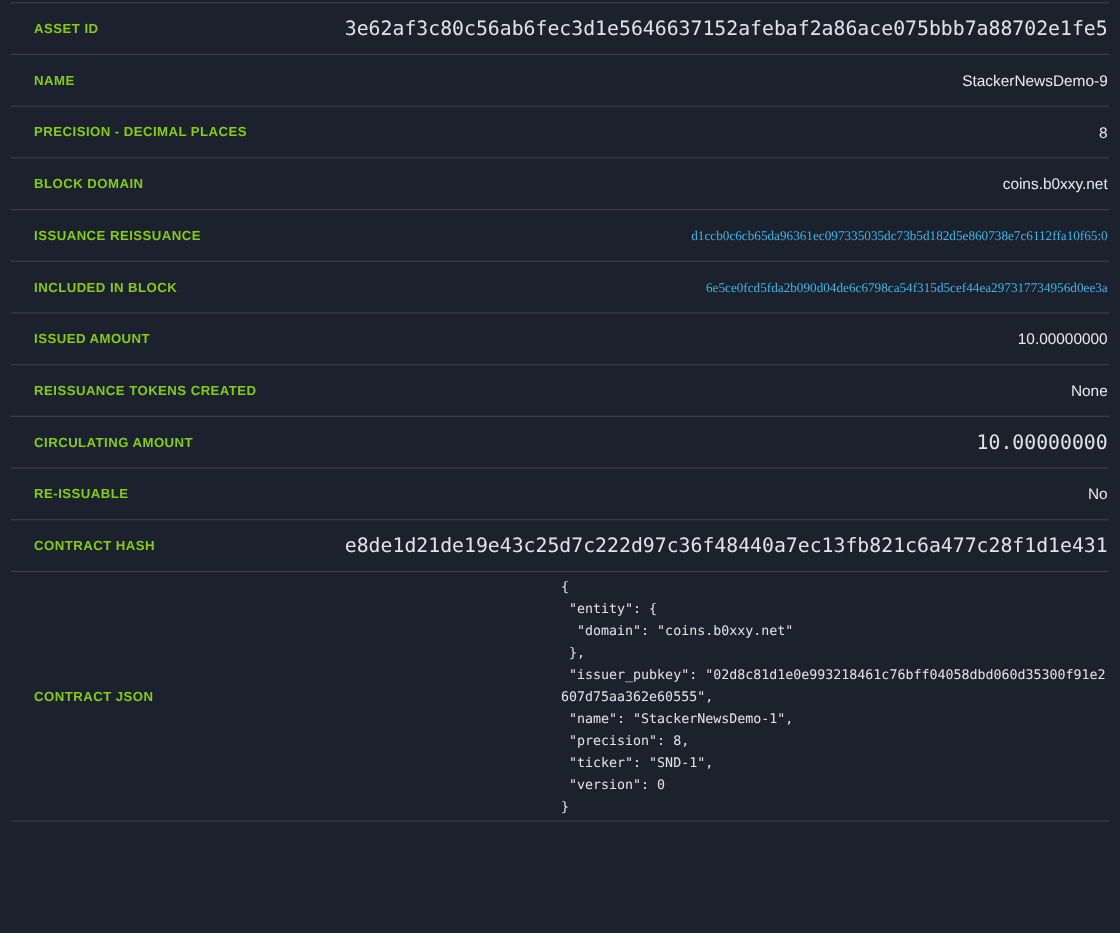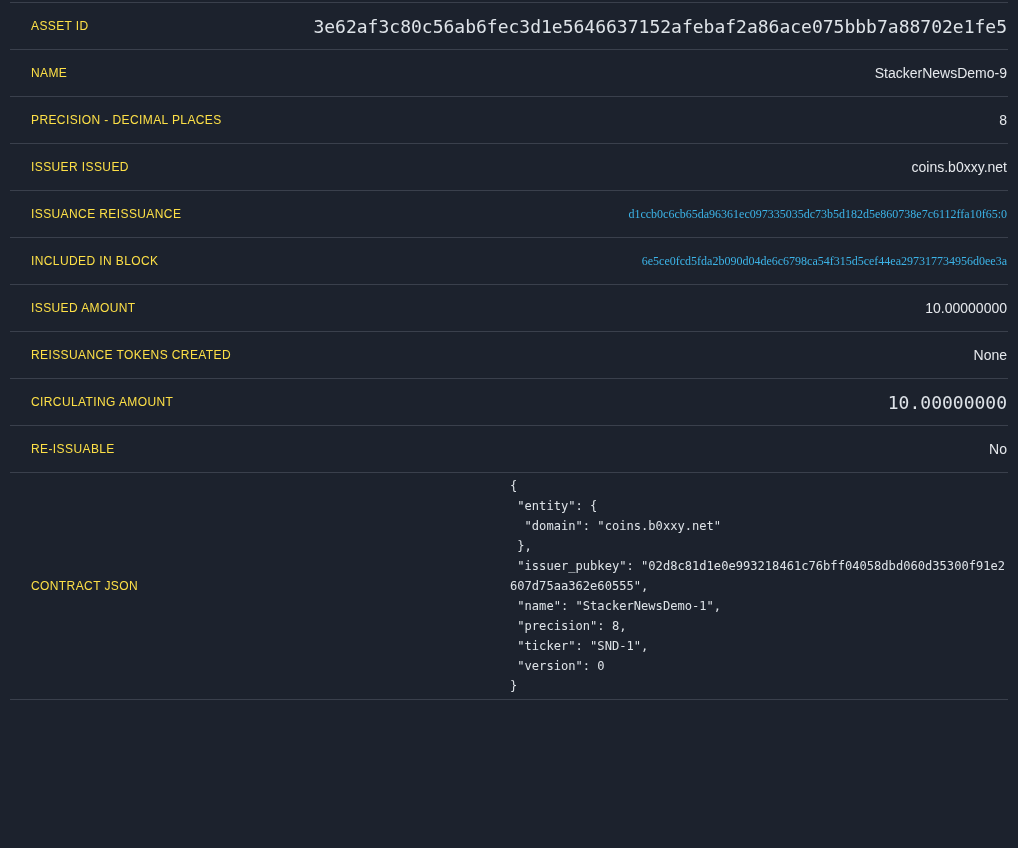--- a/index.html
+++ b/index.html
@@ -23,25 +23,26 @@
     justify-content: space-between;
     height: 47px;
     border-bottom: 1px solid #3a404c;
     padding: 0 1px 0 21px;
   }
   .row.tall {
     height: 227px;
     align-items: center;
   }
   .field-label {
-    color: #fde047;
+    color: #84cc16;
     font-size: 12px;
     letter-spacing: 0.4px;
     white-space: nowrap;
     flex: 0 0 auto;
+    font-weight: bold;
   }
   .field-value {
     text-align: right;
     white-space: nowrap;
   }
   .v-sans {
     color: #e6e9ed;
     font-size: 14px;
   }
   .v-mono {
@@ -86,21 +87,21 @@
     <span class="field-value v-sans">StackerNewsDemo-9</span>
   </div>
 
   <div class="row">
     <span class="field-label">PRECISION - DECIMAL PLACES</span>
     <span class="field-value v-sans">8</span>
   </div>
 
 
   <div class="row">
-    <span class="field-label">ISSUER ISSUED</span>
+    <span class="field-label">BLOCK DOMAIN</span>
     <span class="field-value v-sans">coins.b0xxy.net</span>
   </div>
 
   <div class="row">
     <span class="field-label">ISSUANCE REISSUANCE</span>
     <a class="field-value v-link">d1ccb0c6cb65da96361ec097335035dc73b5d182d5e860738e7c6112ffa10f65:0</a>
   </div>
 
   <div class="row">
     <span class="field-label">INCLUDED IN BLOCK</span>
@@ -121,20 +122,24 @@
   <div class="row">
     <span class="field-label">CIRCULATING AMOUNT</span>
     <span class="field-value v-mono">10.00000000</span>
   </div>
 
   <div class="row">
     <span class="field-label">RE-ISSUABLE</span>
     <span class="field-value v-sans">No</span>
   </div>
 
+  <div class="row">
+    <span class="field-label">CONTRACT HASH</span>
+    <span class="field-value v-mono">e8de1d21de19e43c25d7c222d97c36f48440a7ec13fb821c6a477c28f1d1e431</span>
+  </div>
 
   <div class="row tall">
     <span class="field-label">CONTRACT JSON</span>
     <pre class="contract-json">{
  "entity": {
   "domain": "coins.b0xxy.net"
  },
  "issuer_pubkey": "02d8c81d1e0e993218461c76bff04058dbd060d35300f91e2607d75aa362e60555",
  "name": "StackerNewsDemo-1",
  "precision": 8,

